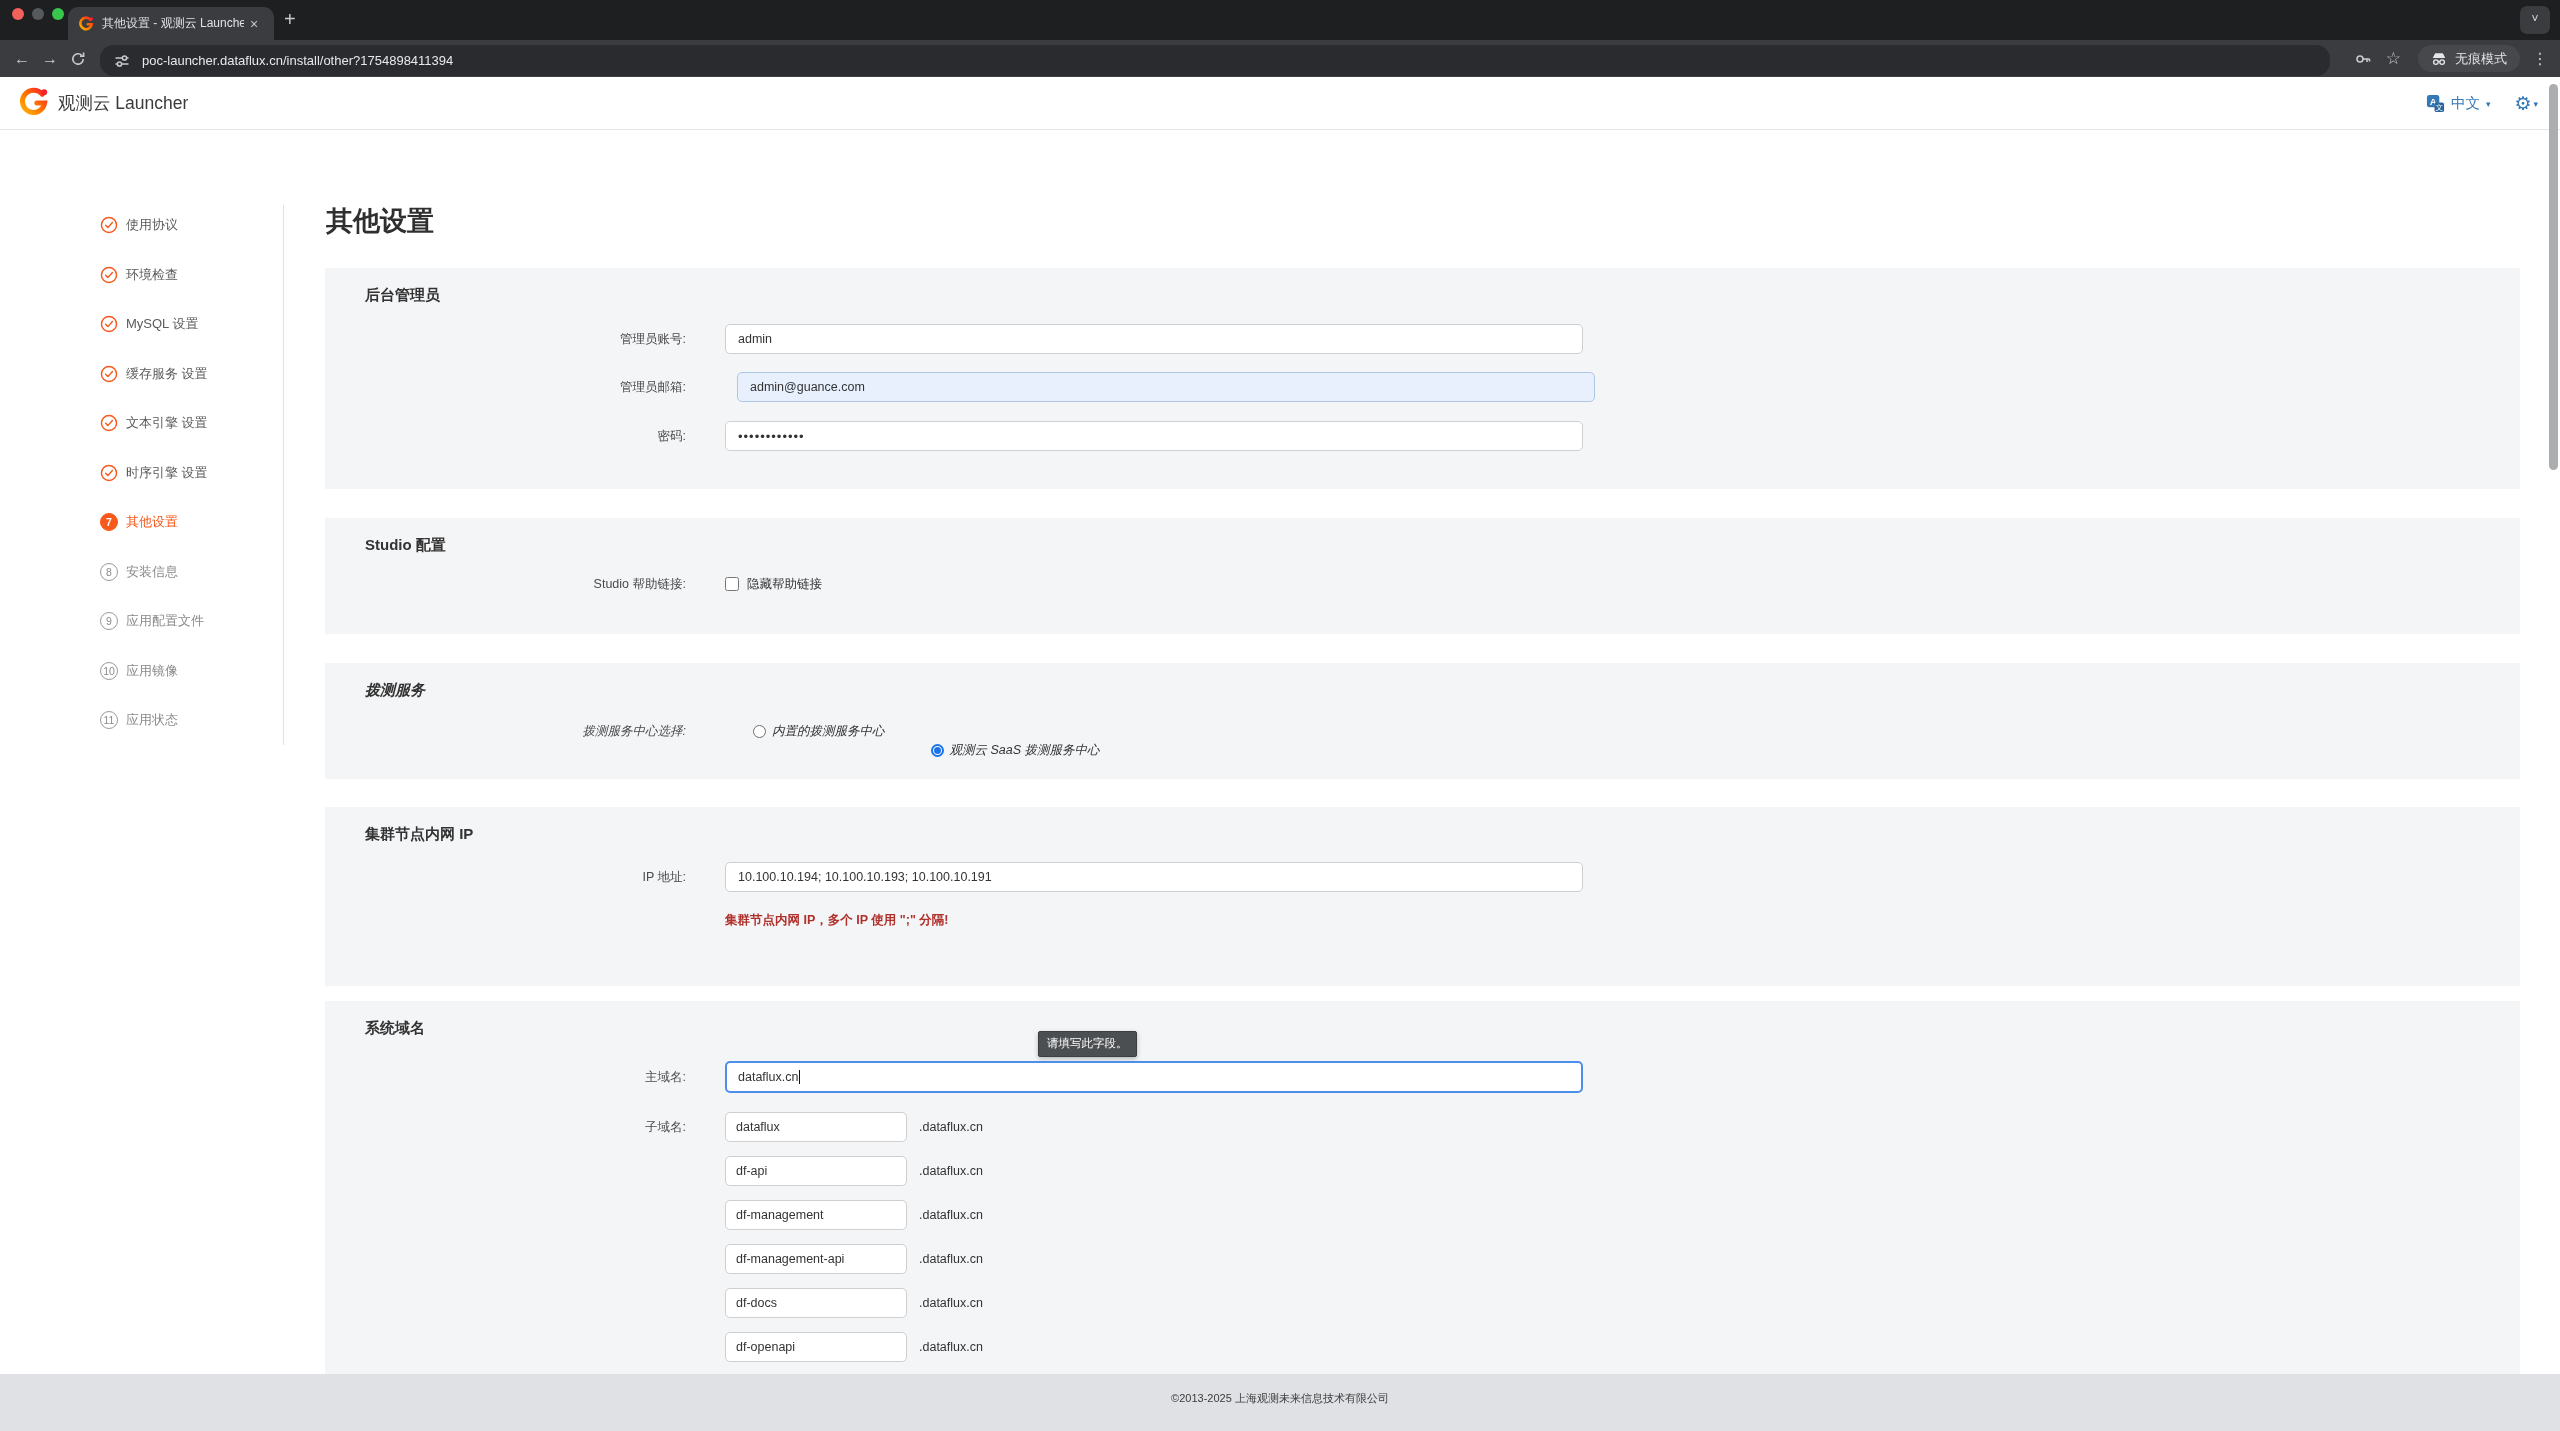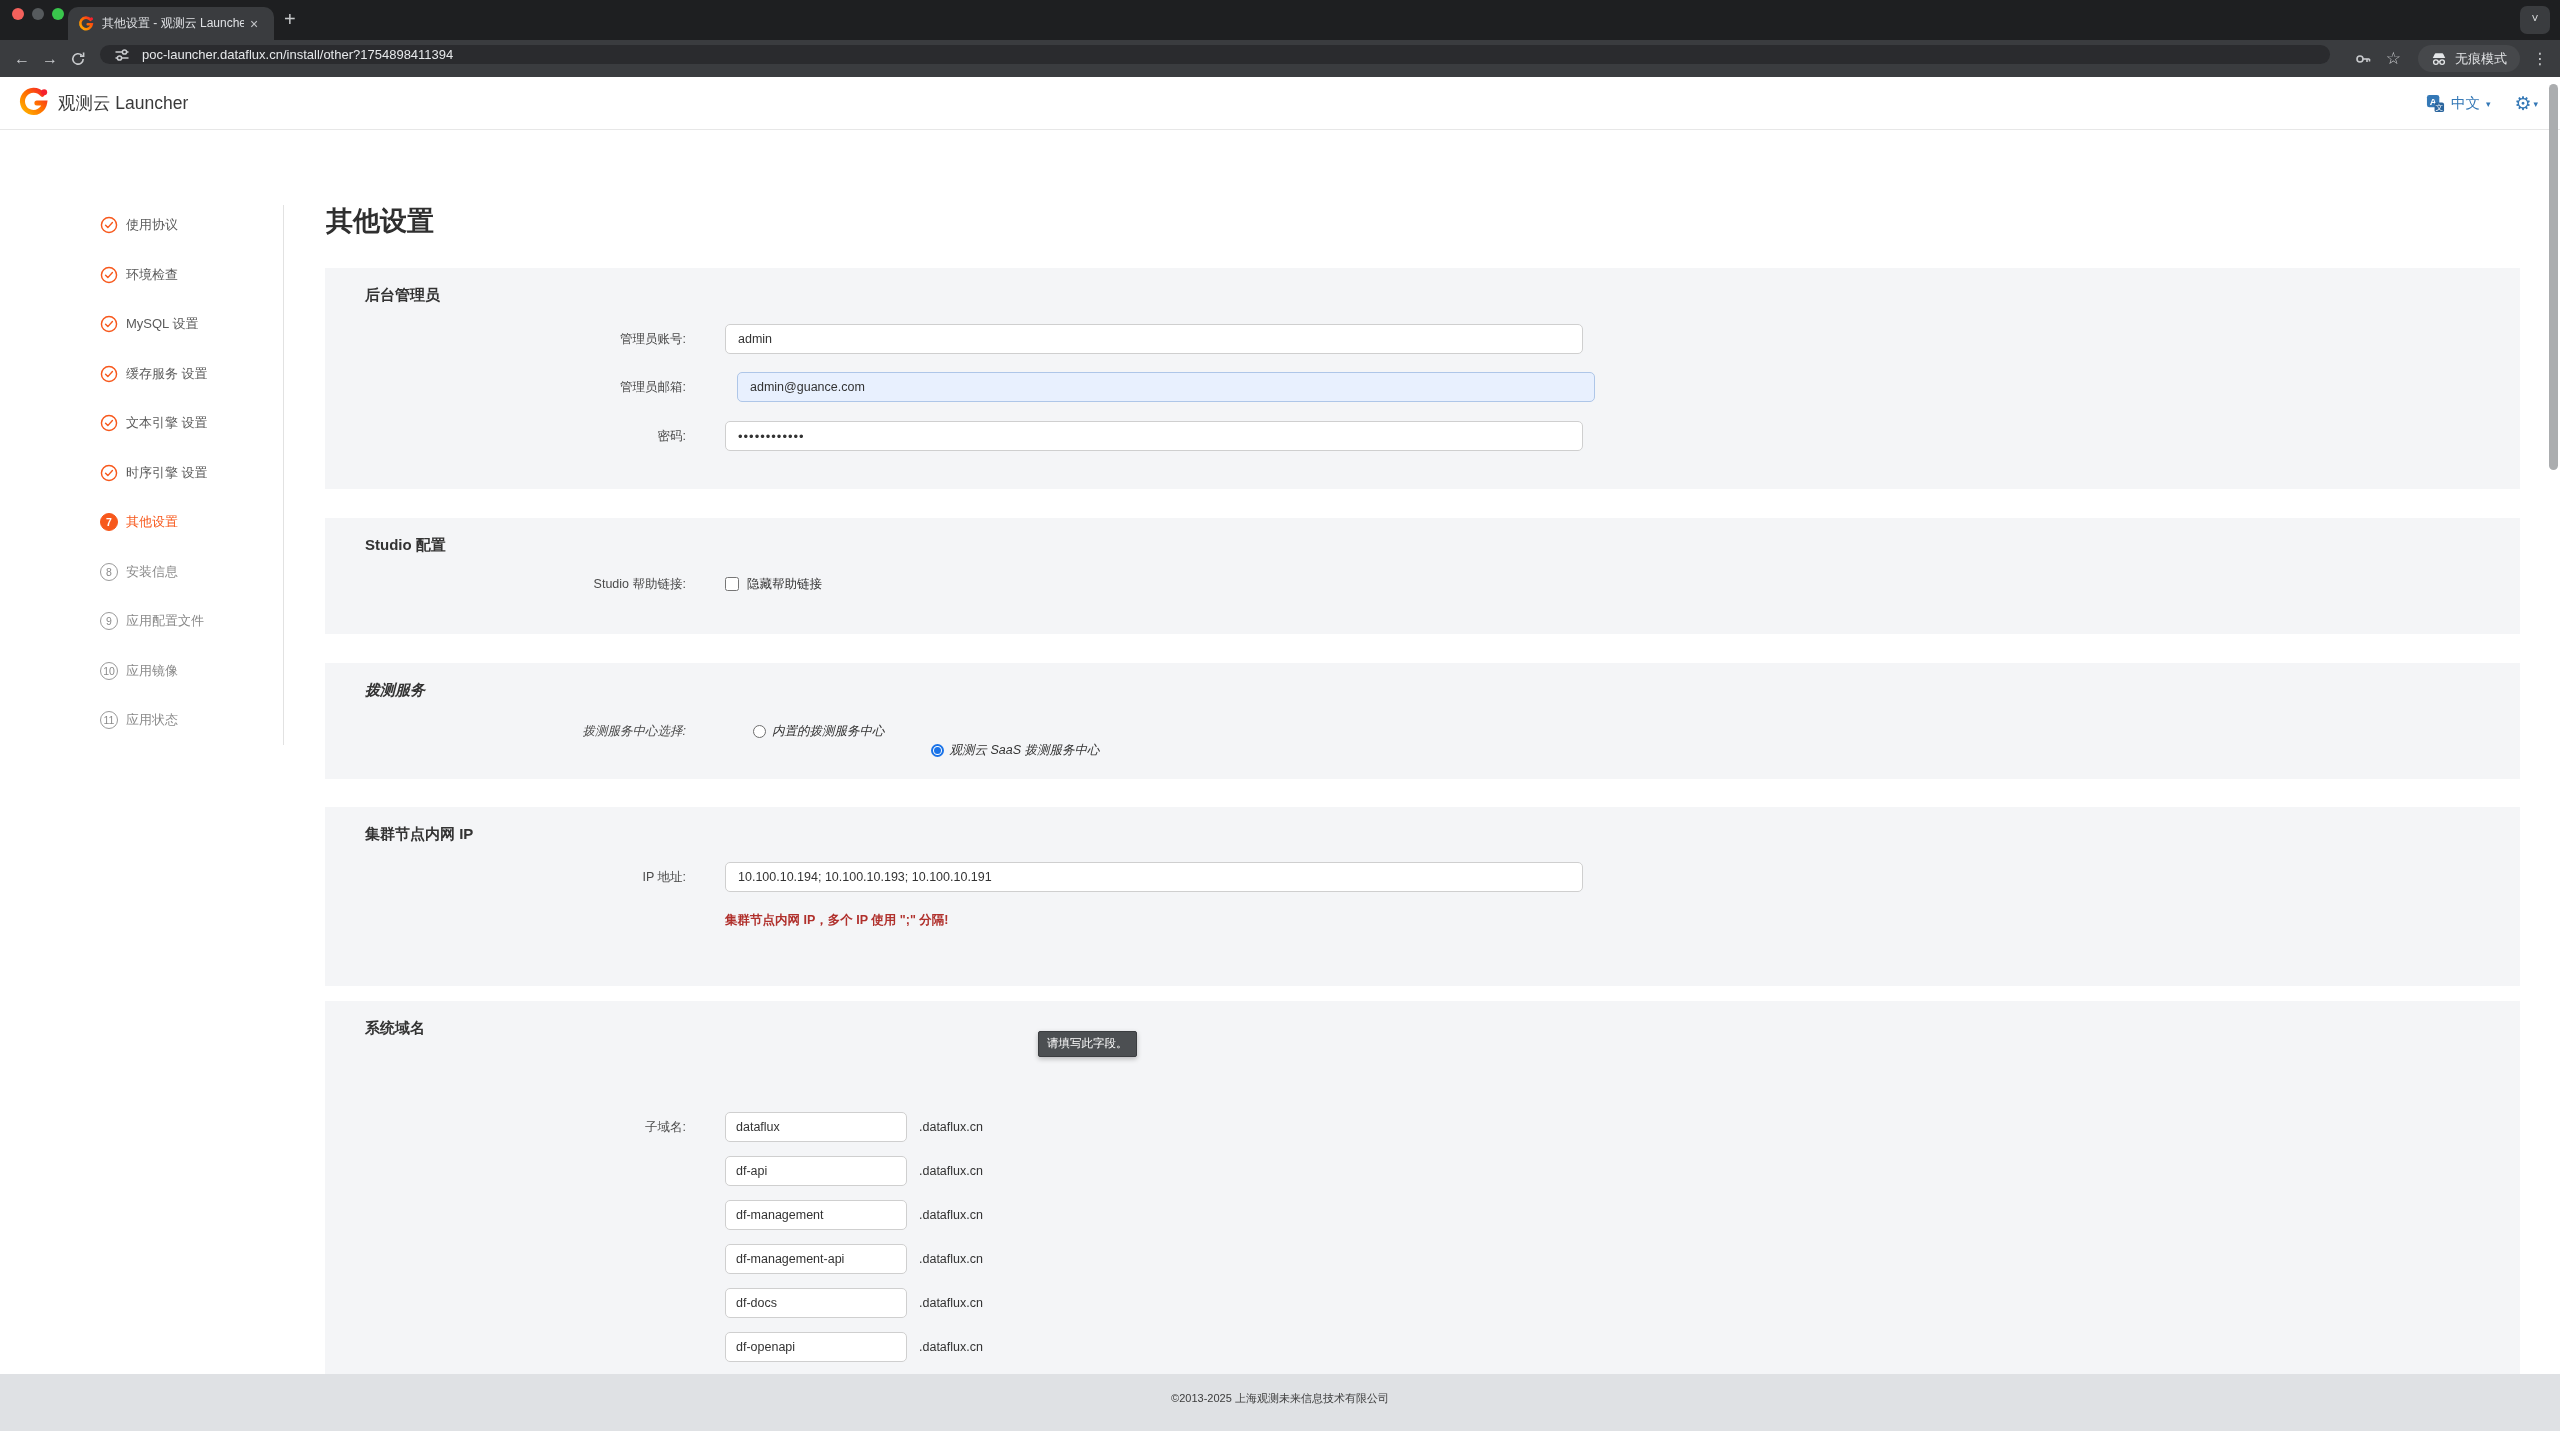--- a/index.html
+++ b/index.html
@@ -15,21 +15,21 @@
   .tl.grn { left:52px; background:#39c64c; }
   .tab { position:absolute; left:68px; top:7px; width:206px; height:33px; background:#3a3c3f; border-radius:10px 10px 0 0; display:flex; align-items:center; padding:0 10px; }
   .tab .fav { width:16px; height:16px; flex:0 0 16px; }
   .tab .ttl { margin-left:8px; font-size:12px; color:#dfe1e4; white-space:nowrap; overflow:hidden; width:142px; }
   .tab .x { margin-left:6px; color:#c3c5c8; font-size:14px; line-height:14px; cursor:default; }
   .newtab { position:absolute; left:284px; top:9px; color:#c7c9cb; font-size:20px; line-height:20px; }
   .tabchev { position:absolute; left:2520px; top:6px; width:30px; height:28px; border-radius:7px; background:#3a3c3f; color:#d6d8da; font-size:12px; text-align:center; line-height:26px; }
 
   .toolbar { position:absolute; left:0; top:40px; width:2560px; height:37px; background:#3a3c3f; }
   .navic { position:absolute; top:7px; width:24px; height:24px; color:#c9cbce; font-size:16px; text-align:center; line-height:24px; }
-  .omni { position:absolute; left:100px; top:5px; width:2230px; height:19px; border-radius:14px; background:#2a2b2e; display:flex; align-items:center; padding:0 14px; }
+  .omni { position:absolute; left:100px; top:5px; width:2230px; height:31px; border-radius:14px; background:#2a2b2e; display:flex; align-items:center; padding:0 14px; }
   .omni .url { margin-left:12px; font-size:13px; color:#e6e8ea; }
   .tbright { position:absolute; top:0; right:0; height:37px; display:flex; align-items:center; }
   .incog { height:27px; background:#46484b; border-radius:14px; display:flex; align-items:center; padding:0 13px; margin:0 8px; }
   .incog span { color:#e4e6e8; font-size:13px; margin-left:8px; }
   .ic16 { width:16px; height:16px; display:inline-block; }
   .star { color:#c8cacd; font-size:17px; margin:0 9px; }
   .kebab { color:#c8cacd; font-size:16px; margin:0 12px 0 4px; letter-spacing:0; }
 
   
   .appheader { position:absolute; left:0; top:77px; width:2560px; height:53px; background:#fff; border-bottom:1px solid #e7e7e7; }
@@ -295,20 +295,28 @@
       <span class="plabel">IP 地址:</span>
         <span class="gap"></span>
       <input class="inp" type="text" value="10.100.10.194; 10.100.10.193; 10.100.10.191" style="">
     </div>
     <div class="warn">集群节点内网 IP，多个 IP 使用 ";" 分隔!</div>
   </div>
 
   <div class="panel" style="top:1001px; height:373px;">
     <div class="ptitle">系统域名</div>
     <div class="tooltip">请填写此字段。</div>
+    <div class="prow" style="top:60px; height:32px;">
+      <span class="plabel">主域名:</span>
+        <span class="gap"></span>
+      <div class="divinp">
+        <span>dataflux.cn</span>
+        <span class="caretbar"></span>
+      </div>
+    </div>
     <div class="prow" style="top:110px;">
       <span class="plabel">子域名:</span>
         <span class="gap"></span>
       <input class="inp-sm" type="text" value="dataflux" style="">
       <span class="suffix">.dataflux.cn</span>
     </div>
     <div class="prow" style="top:154px;">
       <span class="plabel"></span>
         <span class="gap"></span>
       <input class="inp-sm" type="text" value="df-api" style="">

